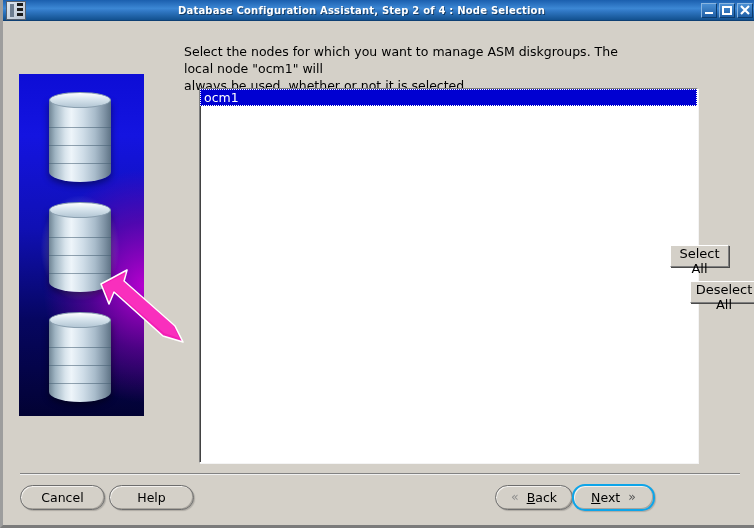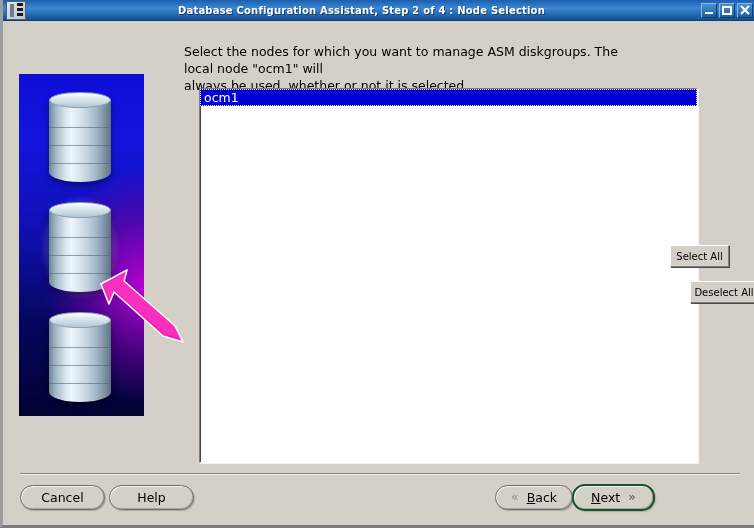--- a/index.html
+++ b/index.html
@@ -202,21 +202,21 @@
   }
 
   
   .sq-btn {
     position: absolute;
     box-sizing: border-box;
     background: #d4d0c8;
     border: 1px solid;
     border-color: #ffffff #7f7f7f #7f7f7f #ffffff;
     box-shadow: 1px 1px 0 #4a4a4a;
-    font-size: 10px;
+    font-size: 13px;
     color: #000000;
     text-align: center;
     cursor: pointer;
     font-family: "DejaVu Sans", "Liberation Sans", sans-serif;
     padding: 0;
   }
   #btn-select-all { left: 664px; top: 224px; width: 59px; height: 22px; }
   #btn-deselect-all { left: 684px; top: 260px; width: 68px; height: 22px; }
 
   
@@ -245,21 +245,21 @@
     align-items: center;
     justify-content: center;
     cursor: pointer;
     font-family: "DejaVu Sans", "Liberation Sans", sans-serif;
   }
   #btn-cancel { left: 14px; top: 464px; width: 85px; }
   #btn-help   { left: 103px; top: 464px; width: 85px; }
   #btn-back   { left: 489px; top: 464px; width: 78px; gap: 8px; }
   #btn-next   {
     left: 566px; top: 463px; width: 83px; height: 27px; gap: 8px;
-    border: 2px solid #14532d;
+    border: 2px solid #0ea5e9;
   }
   .mnem { text-decoration: underline; }
   .chev { display: inline-block; line-height: 1; }
   .chev.dim { color: #8d8d8d; }
   .chev.lit { color: #555555; }
 
   #dialog-bottom-strip {
     position: absolute;
     left: 0; top: 497px;
     width: 748px; height: 7px;

